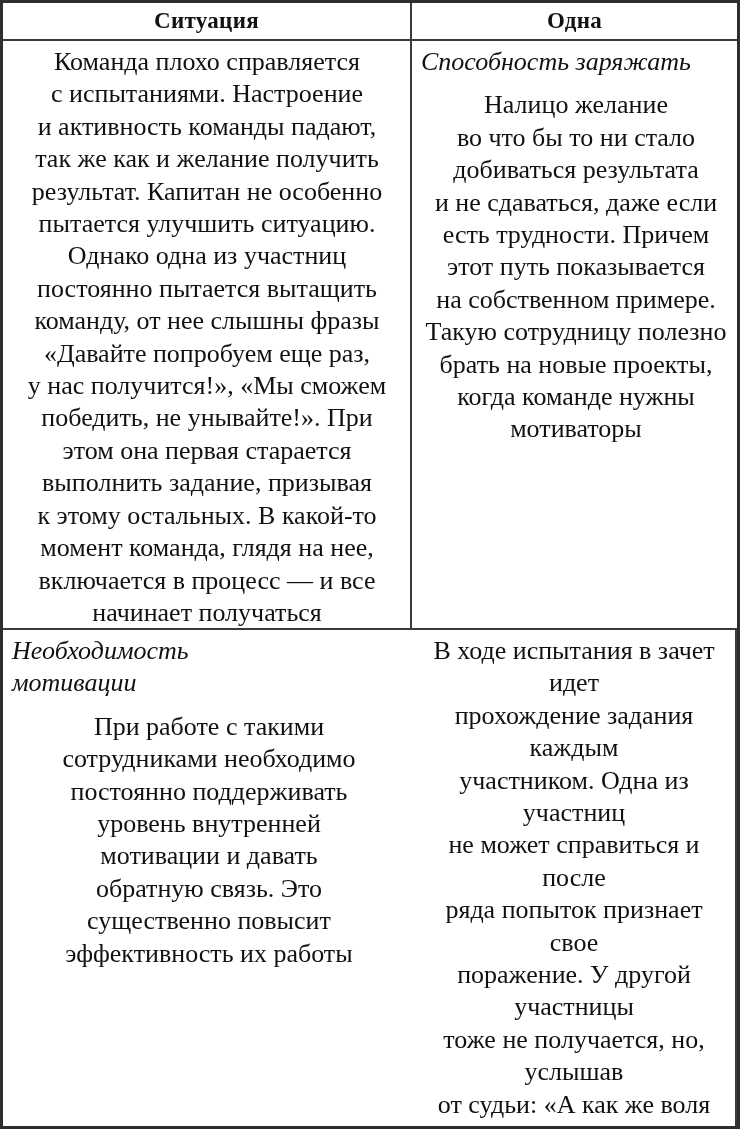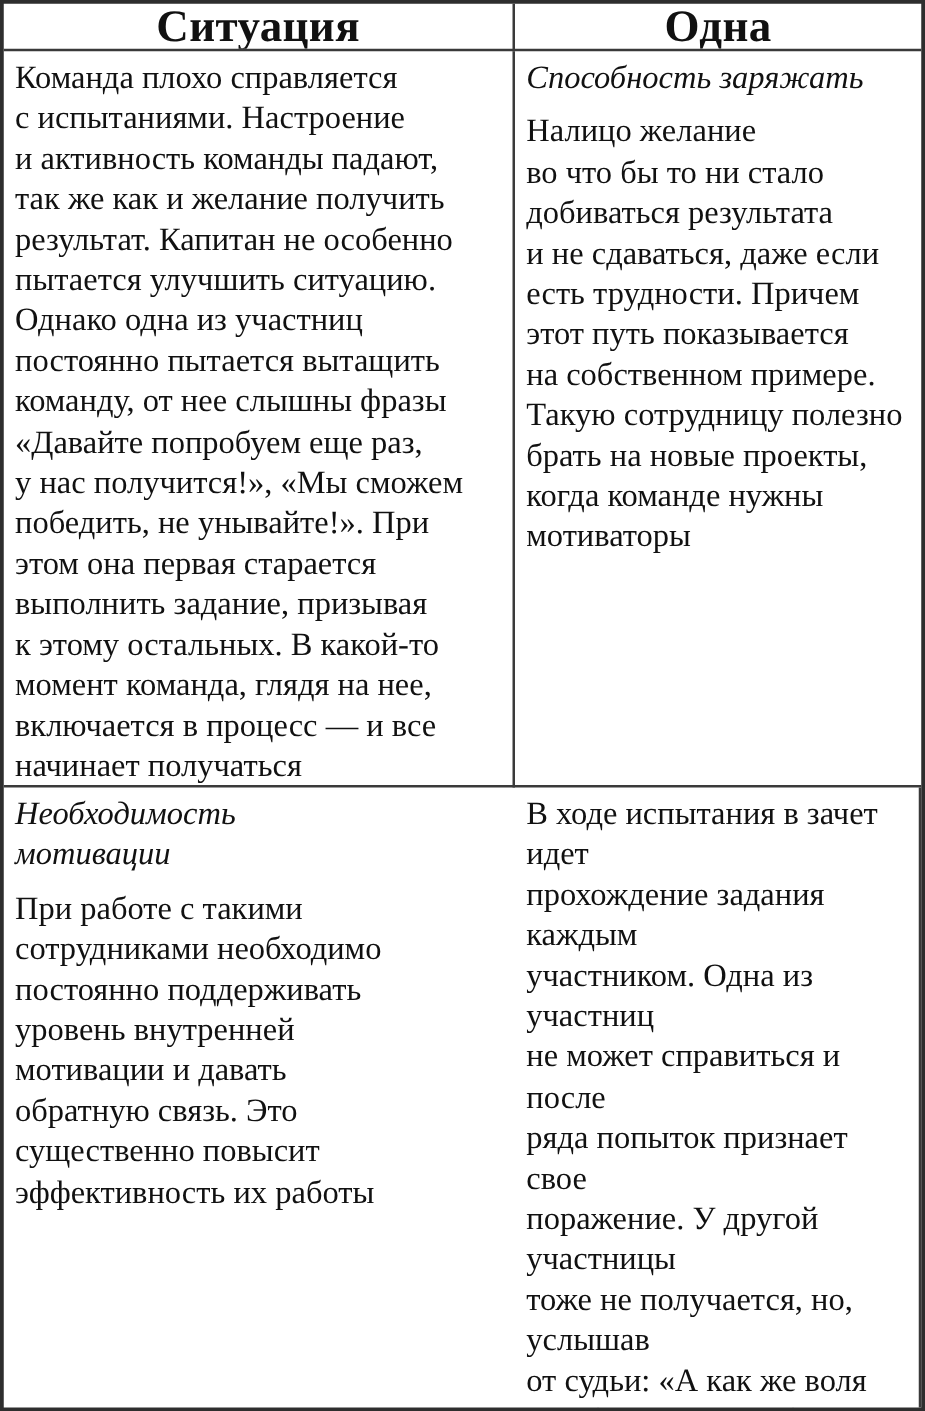--- a/index.html
+++ b/index.html
@@ -17,39 +17,39 @@
     grid-template-columns: 409px 1fr;
     grid-template-rows: 38px 589px 1fr;
     background: #ffffff;
   }
   .cell { overflow: hidden; }
   .cell.left  { border-right: 2px solid #3a3a3a; }
   .cell.head  { border-bottom: 2px solid #3a3a3a; }
   .cell.row1  { border-bottom: 2px solid #3a3a3a; }
   .head {
     font-weight: bold;
-    font-size: 36px;
+    font-size: 23px;
     display: flex;
     align-items: center;
     justify-content: center;
     letter-spacing: 0.3px;
   }
   .body {
     font-size: 26px;
     line-height: 32.4px;
     padding: 5px 8px 4px 9px;
   }
   .body.right { padding-right: 6px; }
-  .prewrap { white-space: pre-line; }
+  .prewrap { white-space: pre-line; text-align: center; }
   .concl-heading {
     font-style: italic;
     white-space: pre-line;
     margin-bottom: 11px;
   }
-  .concl-body { white-space: pre-line; }
+  .concl-body { white-space: pre-line; text-align: center; }
 </style>
 </head>
 <body>
 
 <div class="tbl">
 
   <div class="cell head left">Ситуация</div>
 
   <div class="cell head right">Одна</div>
 

